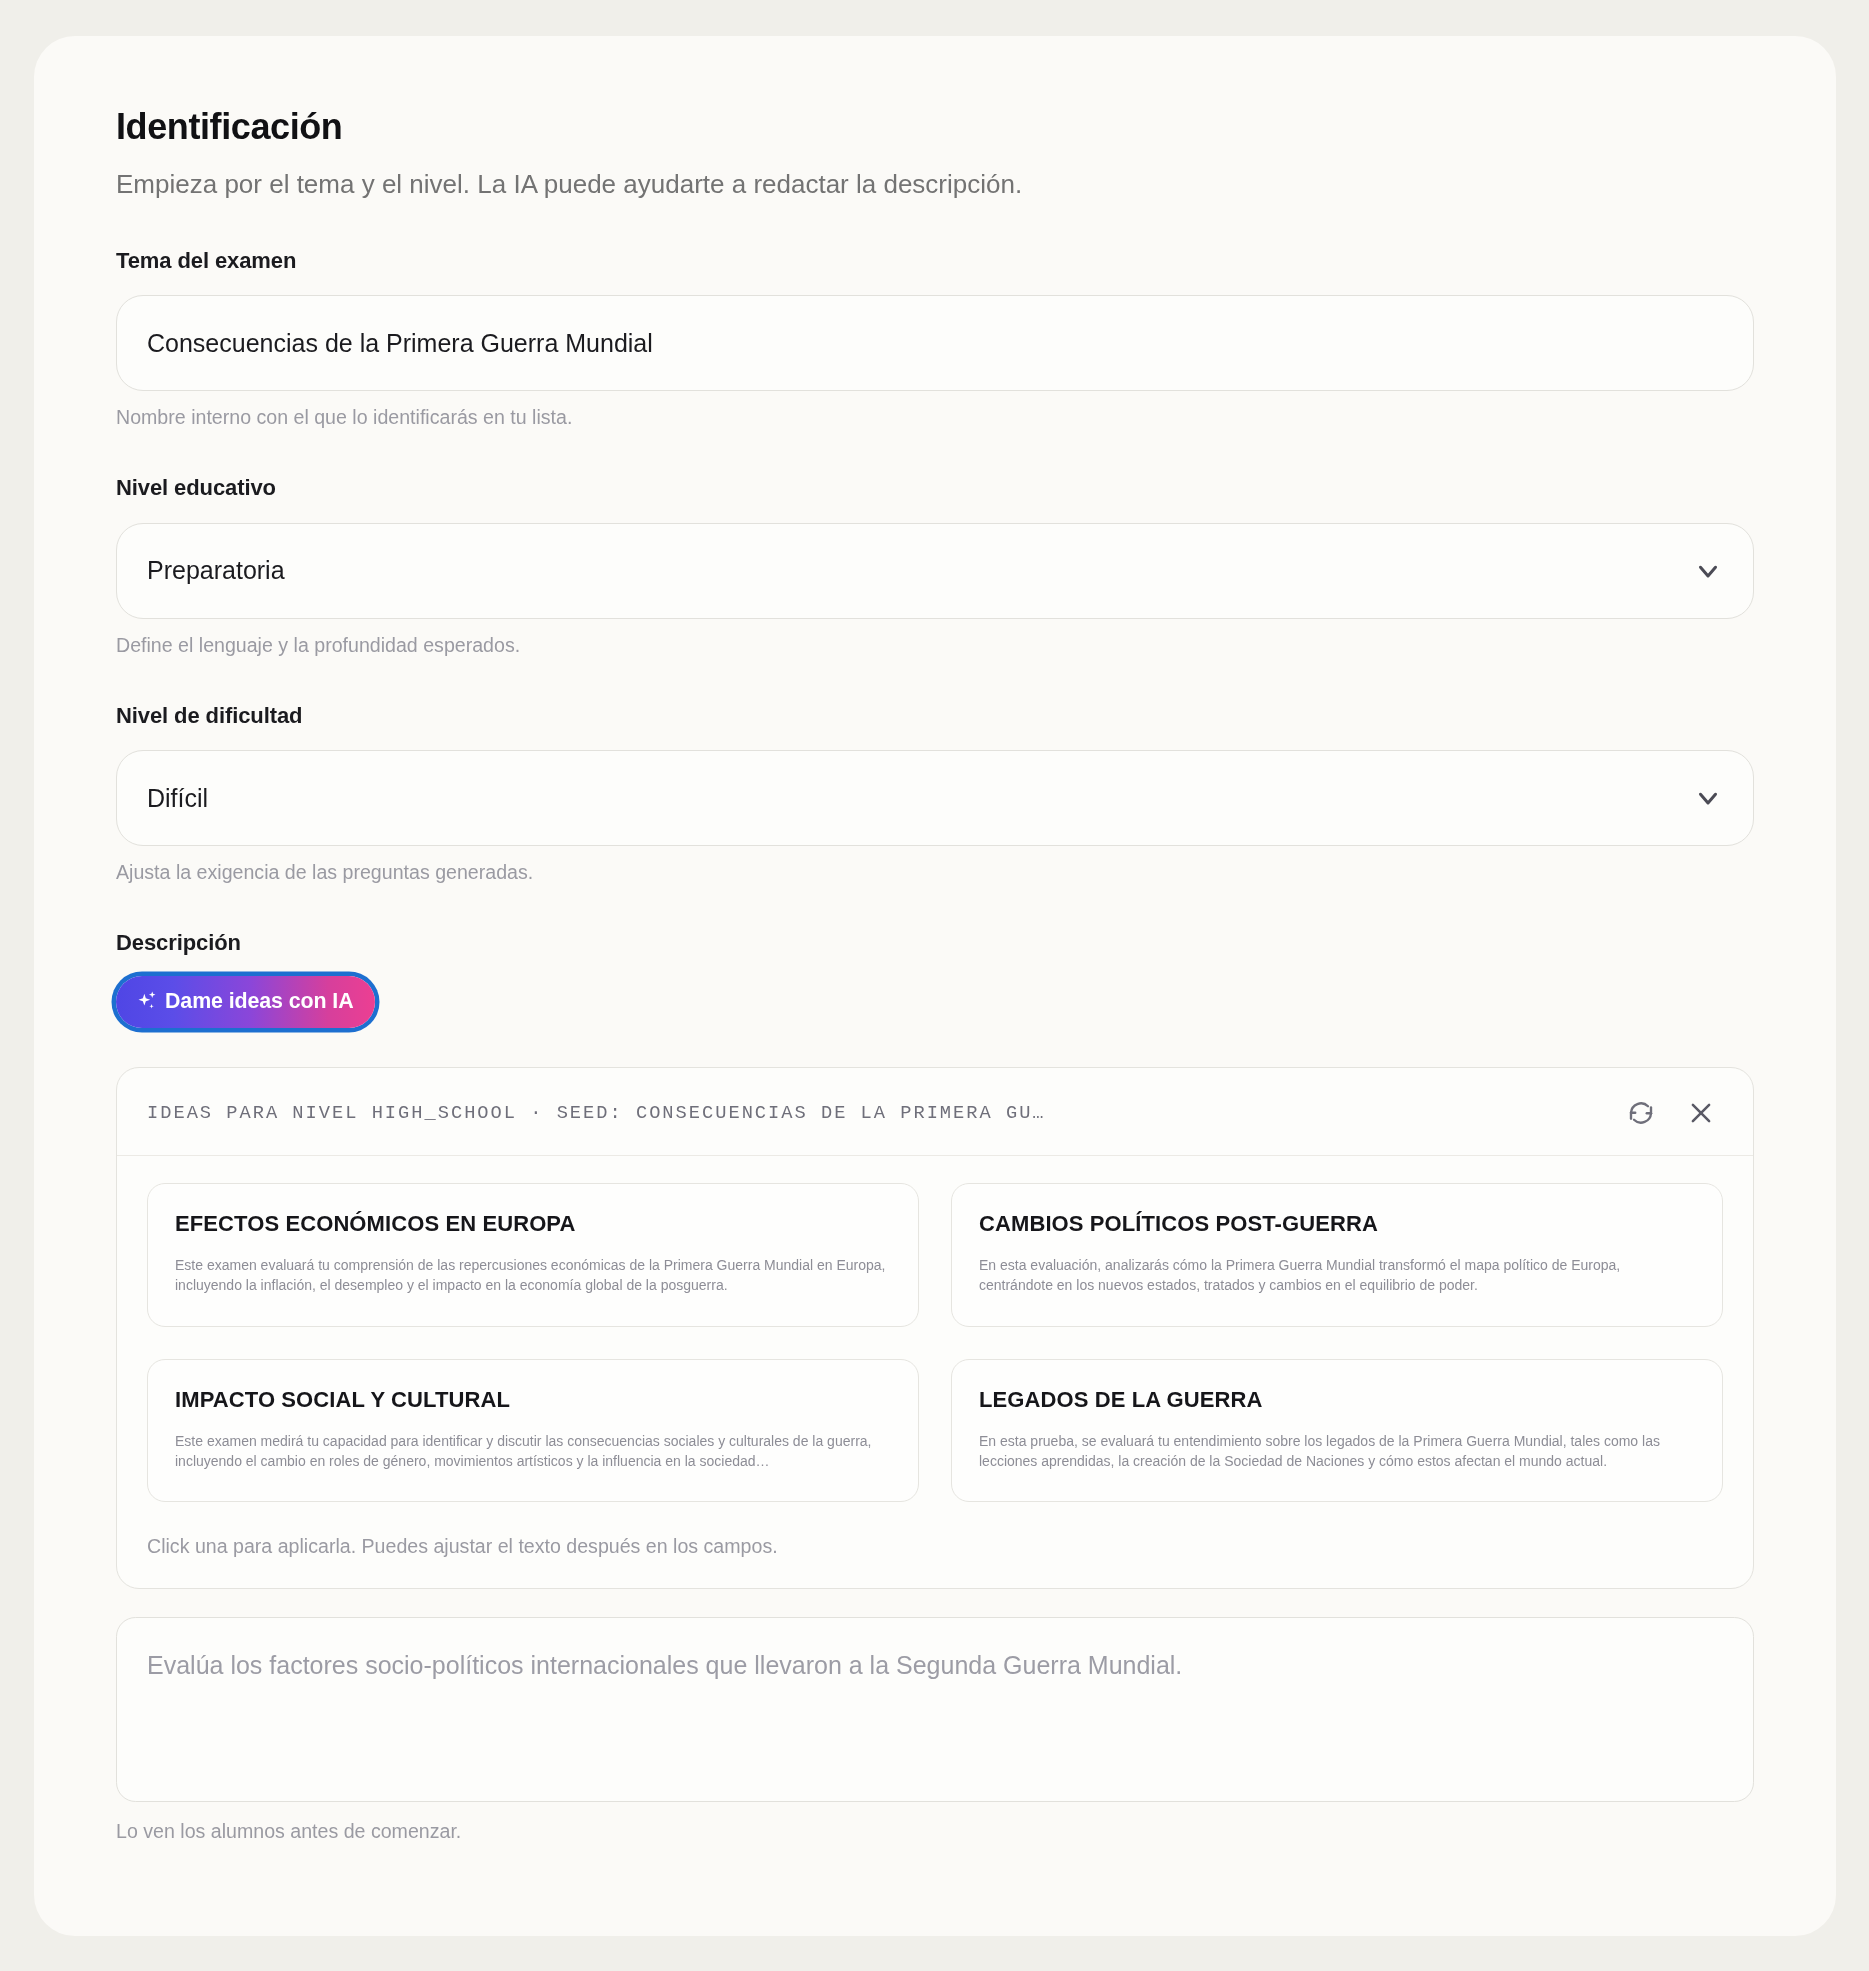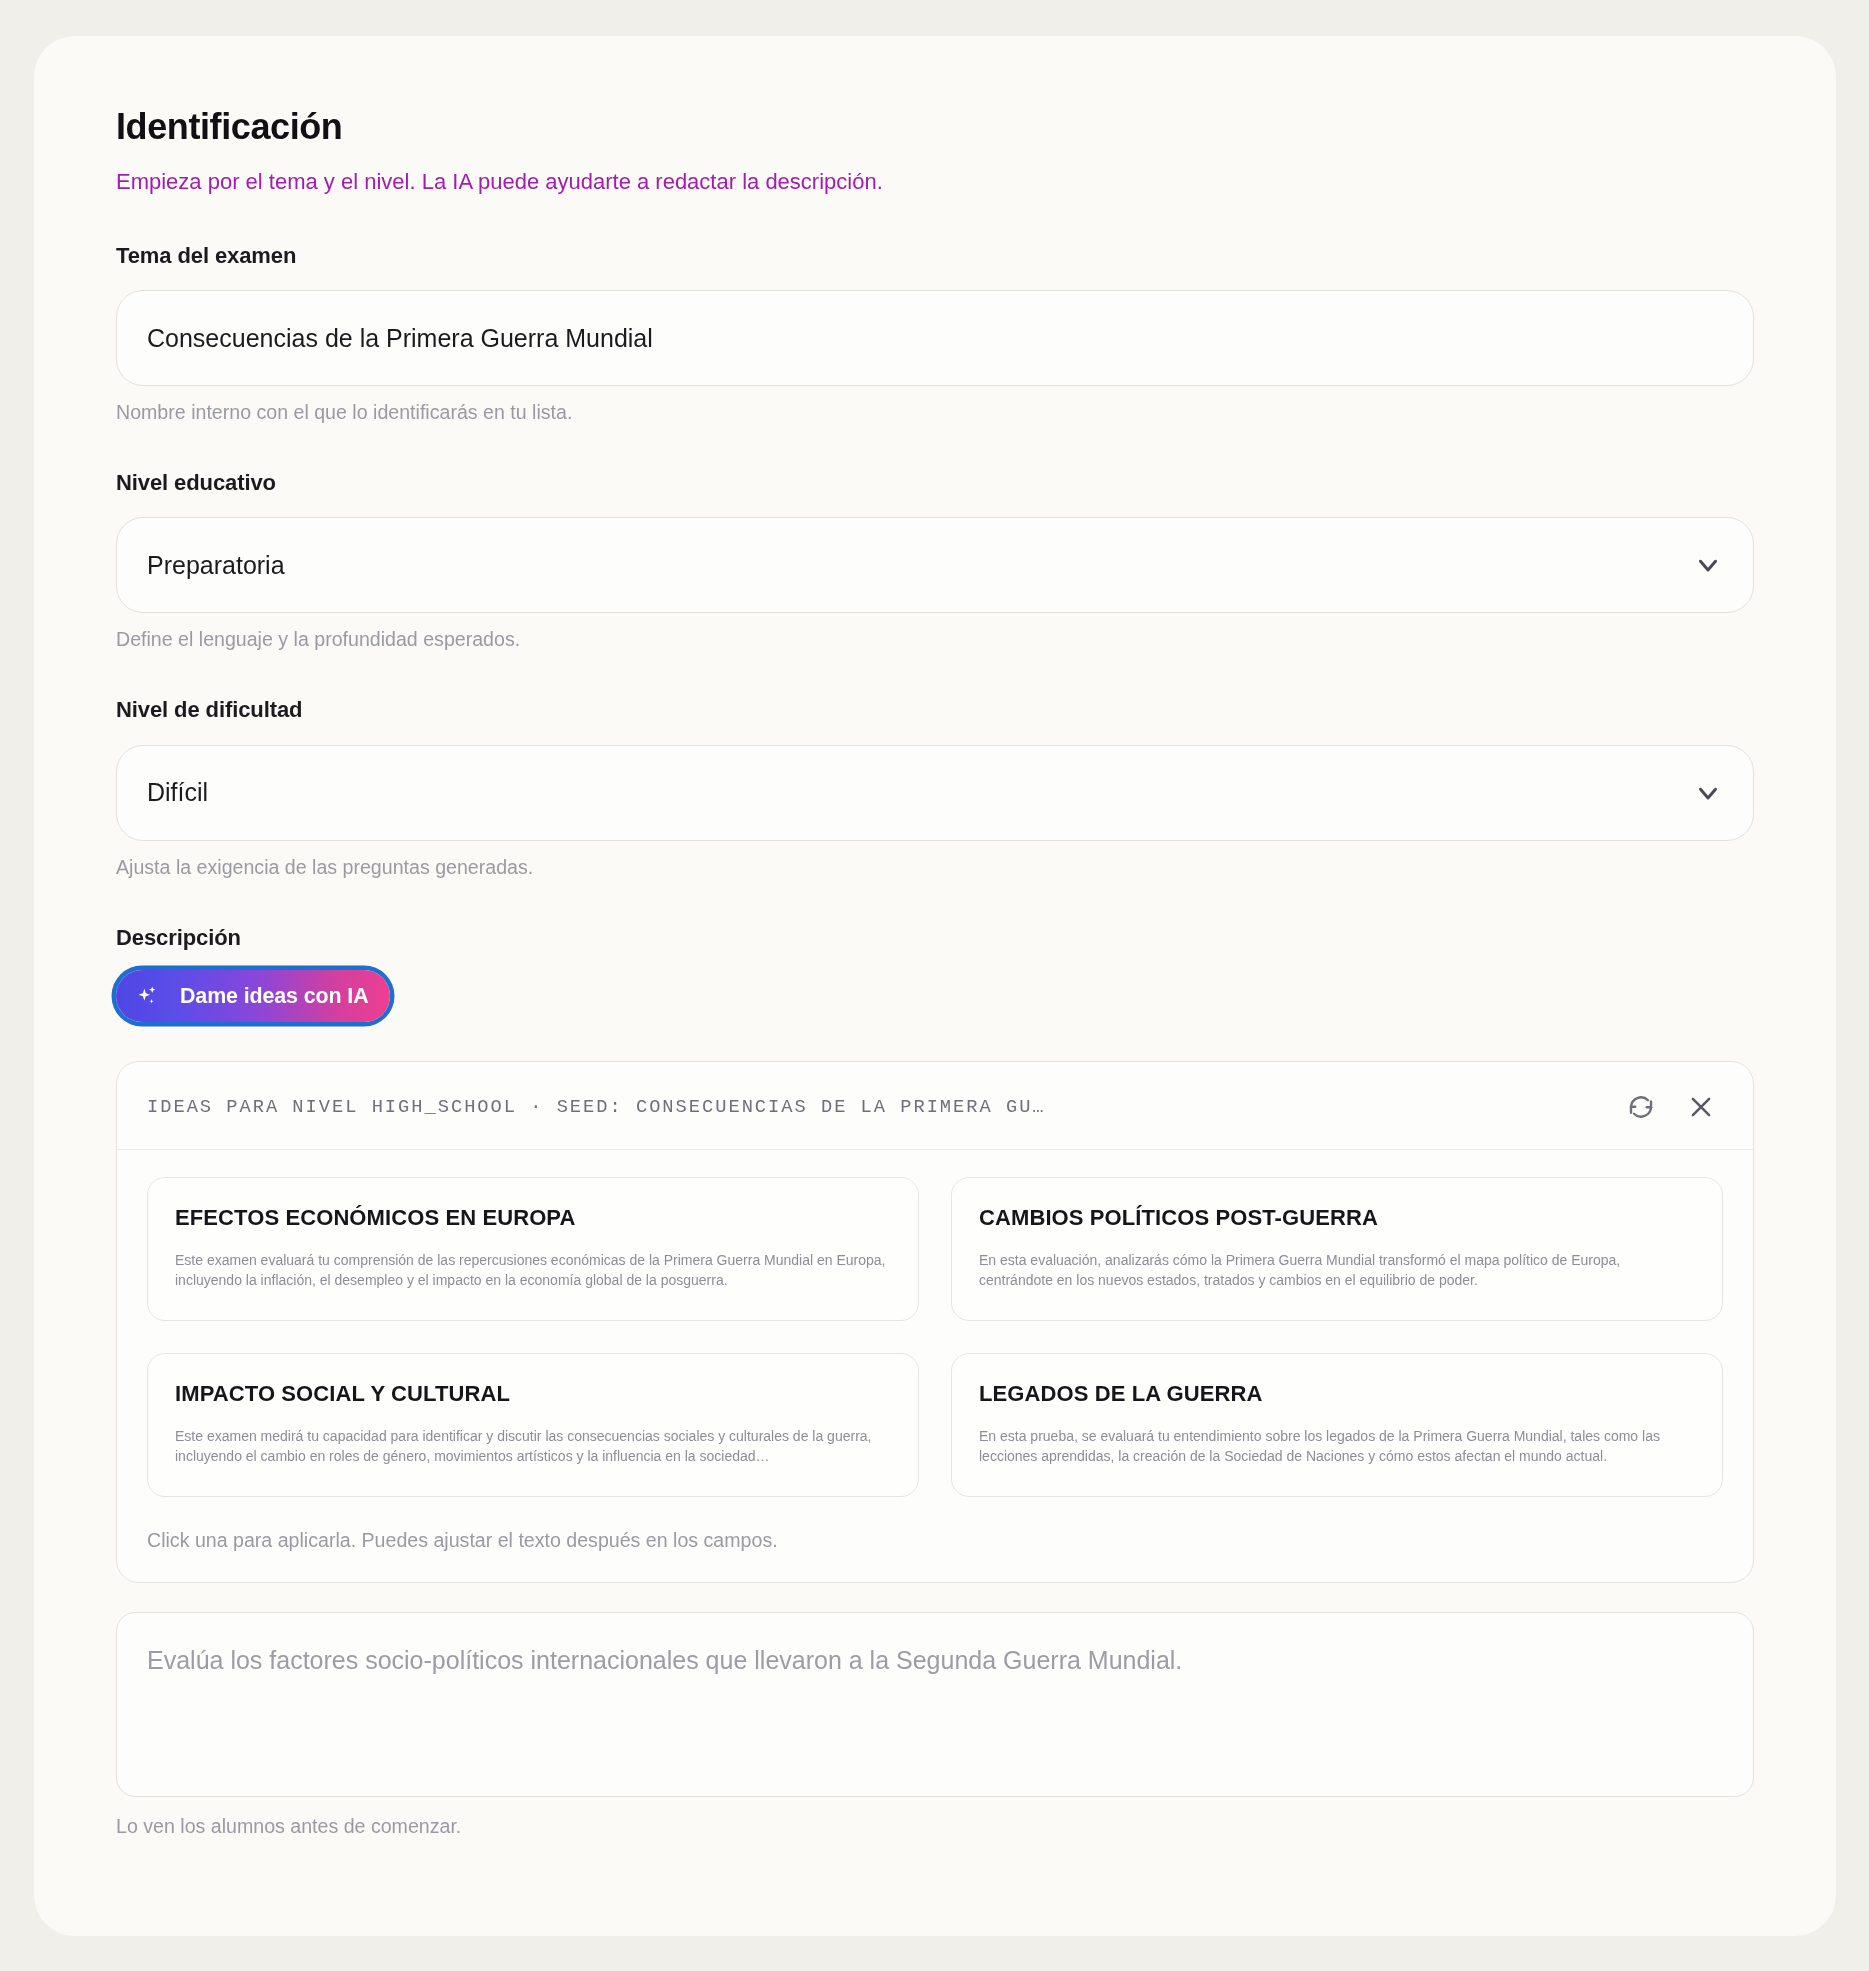--- a/index.html
+++ b/index.html
@@ -32,22 +32,22 @@
 
   .section-title {
     font-size: 36px;
     font-weight: 700;
     letter-spacing: -0.4px;
     color: #111114;
     line-height: 1.15;
   }
   .section-sub {
     margin-top: 19.6px;
-    font-size: 22px;
-    color: #a21caf;
+    font-size: 26px;
+    color: #737373;
     line-height: 1.35;
     font-weight: 400;
   }
 
   
   .field { margin-top: 46px; }
   .field-label {
     font-size: 22px;
     font-weight: 700;
     color: #1b1b1f;
@@ -82,21 +82,21 @@
     width: 30px; height: 30px;
     display: block;
     flex: 0 0 auto;
   }
 
   
   .ai-btn-wrap { margin-top: 19.6px; }
   .ai-btn {
     display: inline-flex;
     align-items: center;
-    gap: 19px;
+    gap: 4px;
     height: 52px;
     padding: 0 21.4px 0 18px;
     border-radius: 890px;
     background: linear-gradient(90deg, #4f46e5 0%, #5b4de8 22%, #8b46d9 52%, #d63f9c 82%, #ec3f92 100%);
     color: #ffffff;
     font-size: 21.4px;
     font-weight: 600;
     border: none;
     cursor: pointer;
     box-shadow: 0 0 0 4.5px #1d6fd0;

